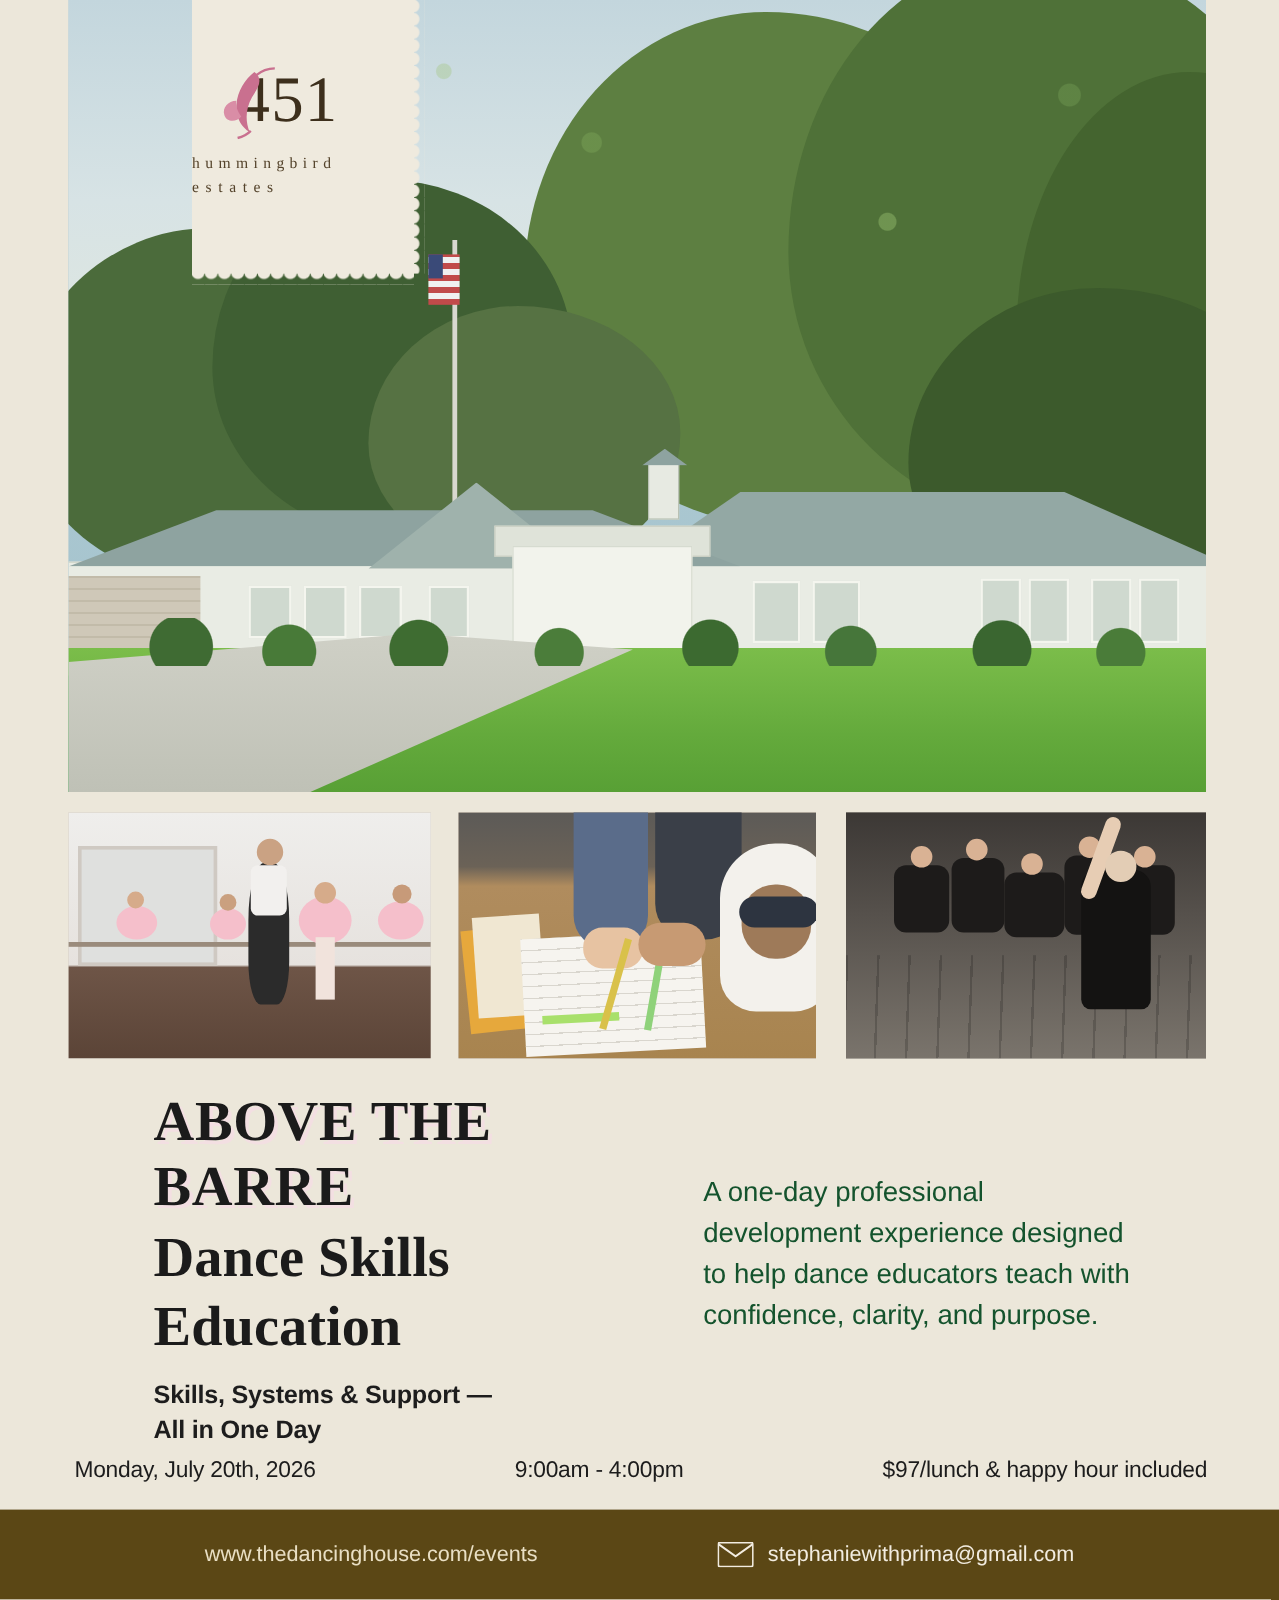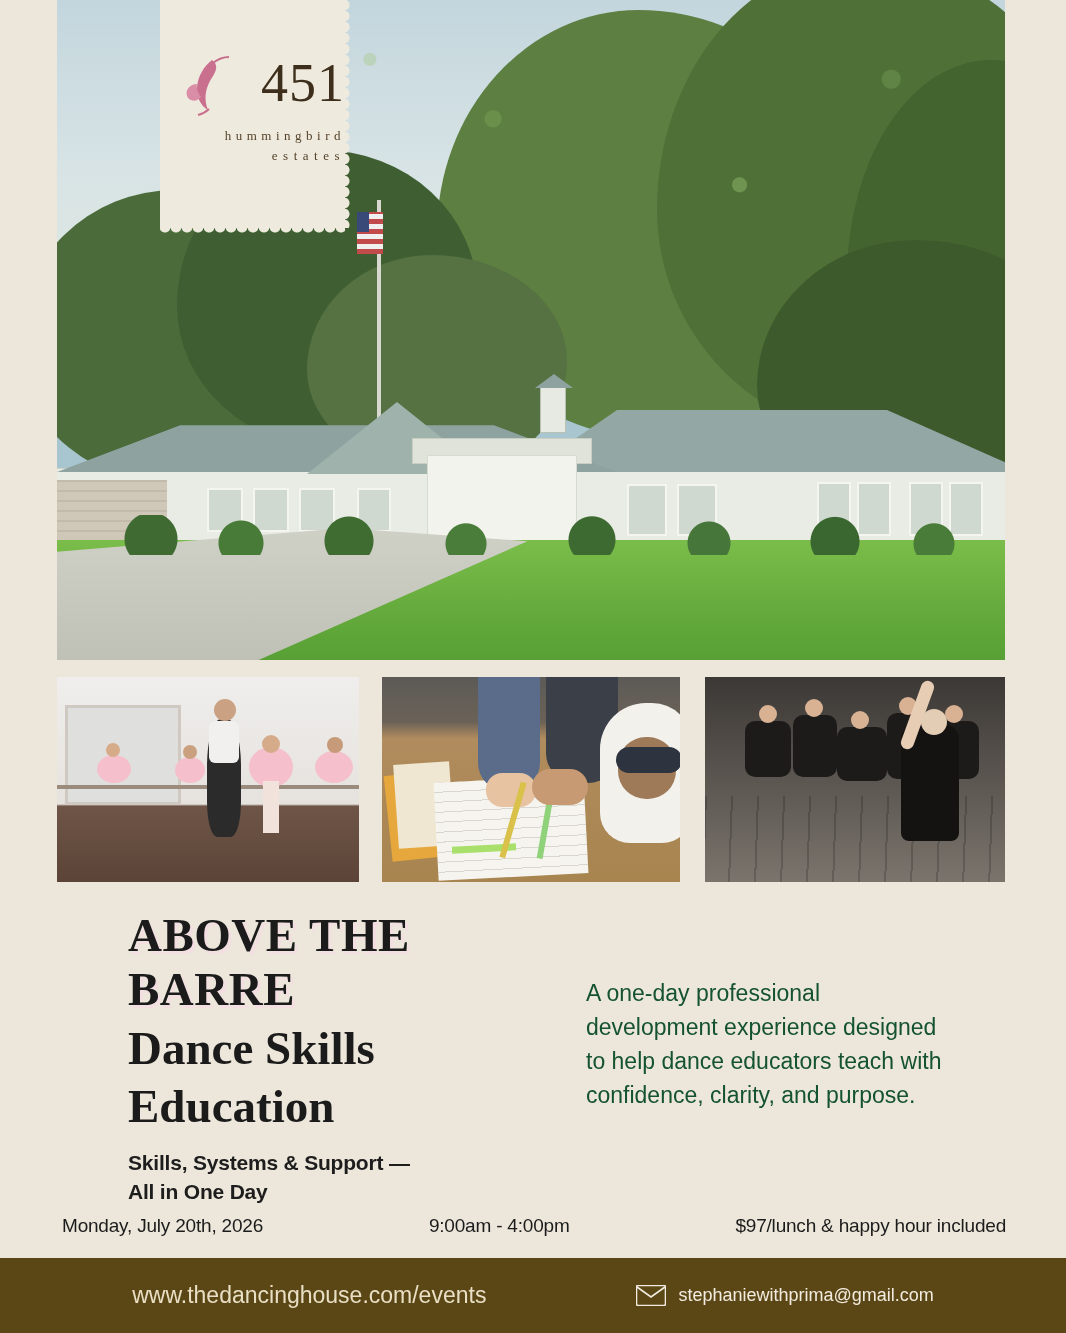--- a/index.html
+++ b/index.html
@@ -137,21 +137,21 @@
     background-size: 11px 10px;
   }
   .logo-stamp:before{
     content:"";
     position:absolute; right:-9px; top:0; width:10px; height:100%;
     background: radial-gradient(circle at 0 5px, #efeade 5px, transparent 6px) repeat-y;
     background-size: 10px 11px;
   }
   .logo-inner{
     position:absolute; left:0; top:52px; width:100%;
-    text-align:right; color:#4a3a22;
+    text-align:left; color:#4a3a22;
   }
   .bird {
     position:absolute; left: 22px; top: 2px; width: 52px; height: 62px;
   }
   .logo-451 {
     font-family: "Liberation Serif", serif;
     font-size: 54px; letter-spacing: 1px; color:#3d2f1c; line-height: 62px;
     padding-left: 38px;
   }
   .logo-sub1, .logo-sub2 {
@@ -247,21 +247,21 @@
     display:flex; justify-content:space-between; align-items:center;
     font-size:19px; color:#1c1c1c; letter-spacing:-0.2px;
   }
 
   
   .footer {
     position:absolute; left:0; bottom:0; width:1066px; height:75px;
     background:#5b4715;
     display:flex; align-items:center; justify-content:center; gap:150px;
   }
-  .footer-left { color:#e9dfc4; font-size:23px; }
+  .footer-left { color:#e9dfc4; font-size:18px; }
   .footer-right { color:#f2ece0; font-size:18px; display:flex; align-items:center; gap:12px; }
   .env { display:inline-block; width:30px; height:21px; position:relative; }
   .env svg { display:block; }
 </style>
 </head>
 <body>
 
 <div class="flyer">
 
   <div class="hero">

